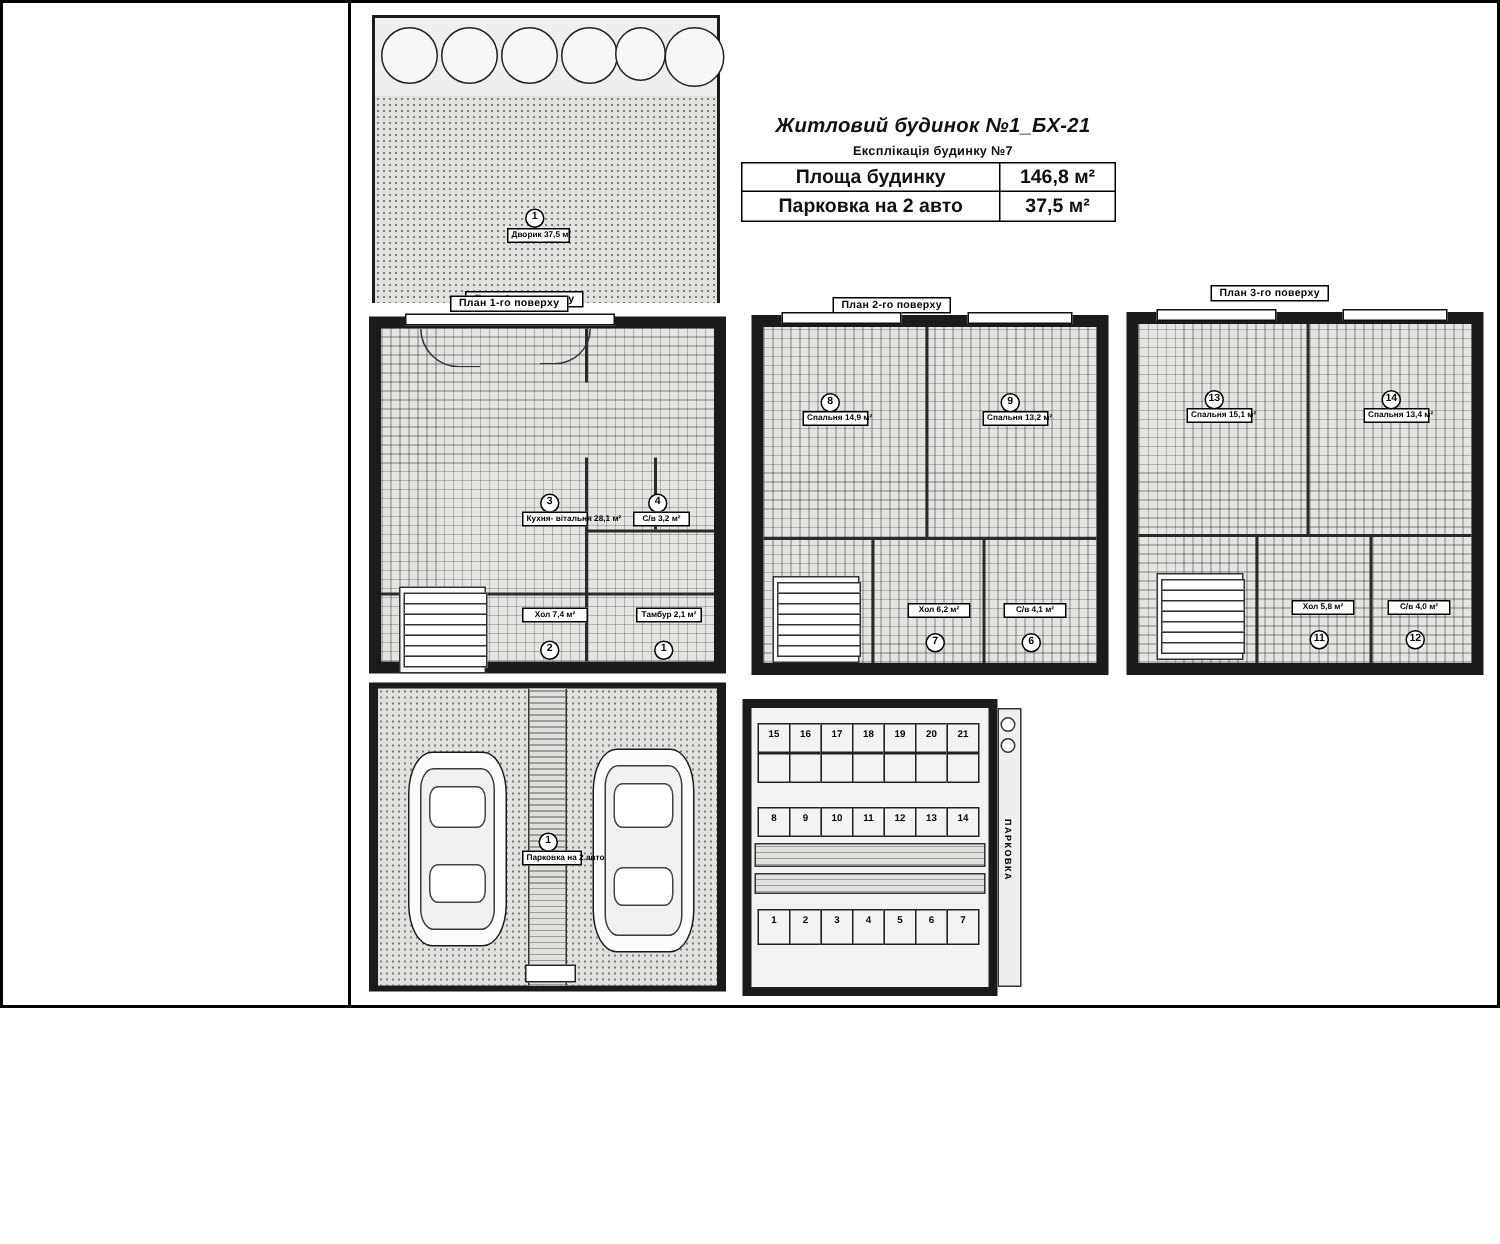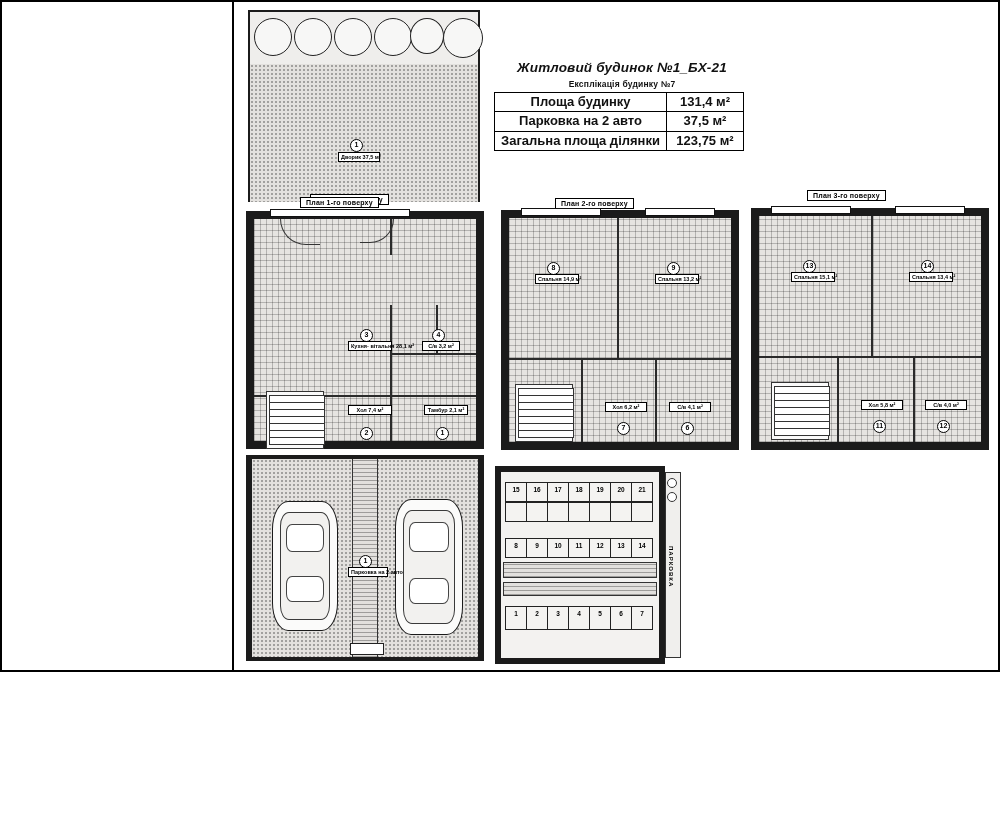--- a/index.html
+++ b/index.html
@@ -92,20 +92,21 @@
     top: 60px;
     width: 260px;
   }
   #title-block .main-title {
     font-size: 13.5px;
     font-weight: bold;
     font-style: italic;
     text-align: center;
     white-space: nowrap;
     letter-spacing: .2px;
+    margin-top: 16px;
   }
   #title-block .sub-title {
     font-size: 8.5px;
     font-weight: bold;
     text-align: center;
     margin-top: 4px;
     letter-spacing: .2px;
   }
   #spec-table {
     margin-top: 3px;
@@ -227,29 +228,25 @@
   <div class="frame-line divider-vert"></div>
 
 
   <div id="title-block">
     <div class="main-title">Житловий будинок №1_БХ-21</div>
     <div class="sub-title">Експлікація будинку №7</div>
     <table id="spec-table">
       <tbody>
           <tr>
         <td class="label">Площа будинку</td>
-        <td class="value">131,4 м²</td>
+        <td class="value">146,8 м²</td>
       </tr>
       <tr>
         <td class="label">Парковка на 2 авто</td>
         <td class="value">37,5 м²</td>
-      </tr>
-      <tr>
-        <td class="label">Загальна площа ділянки</td>
-        <td class="value">123,75 м²</td>
       </tr>
     </tbody>
       </table>
   </div>
 
   <div class="blk" id="site-plan">
 
     <div class="blk hatch-diag" style="left:8px; top:4px; width:232px; height:192px; border:2px solid #1b1b1b;"></div>
 
     <div class="blk" style="left:10px; top:6px; width:228px; height:52px; background:#efeeec;"></div>

